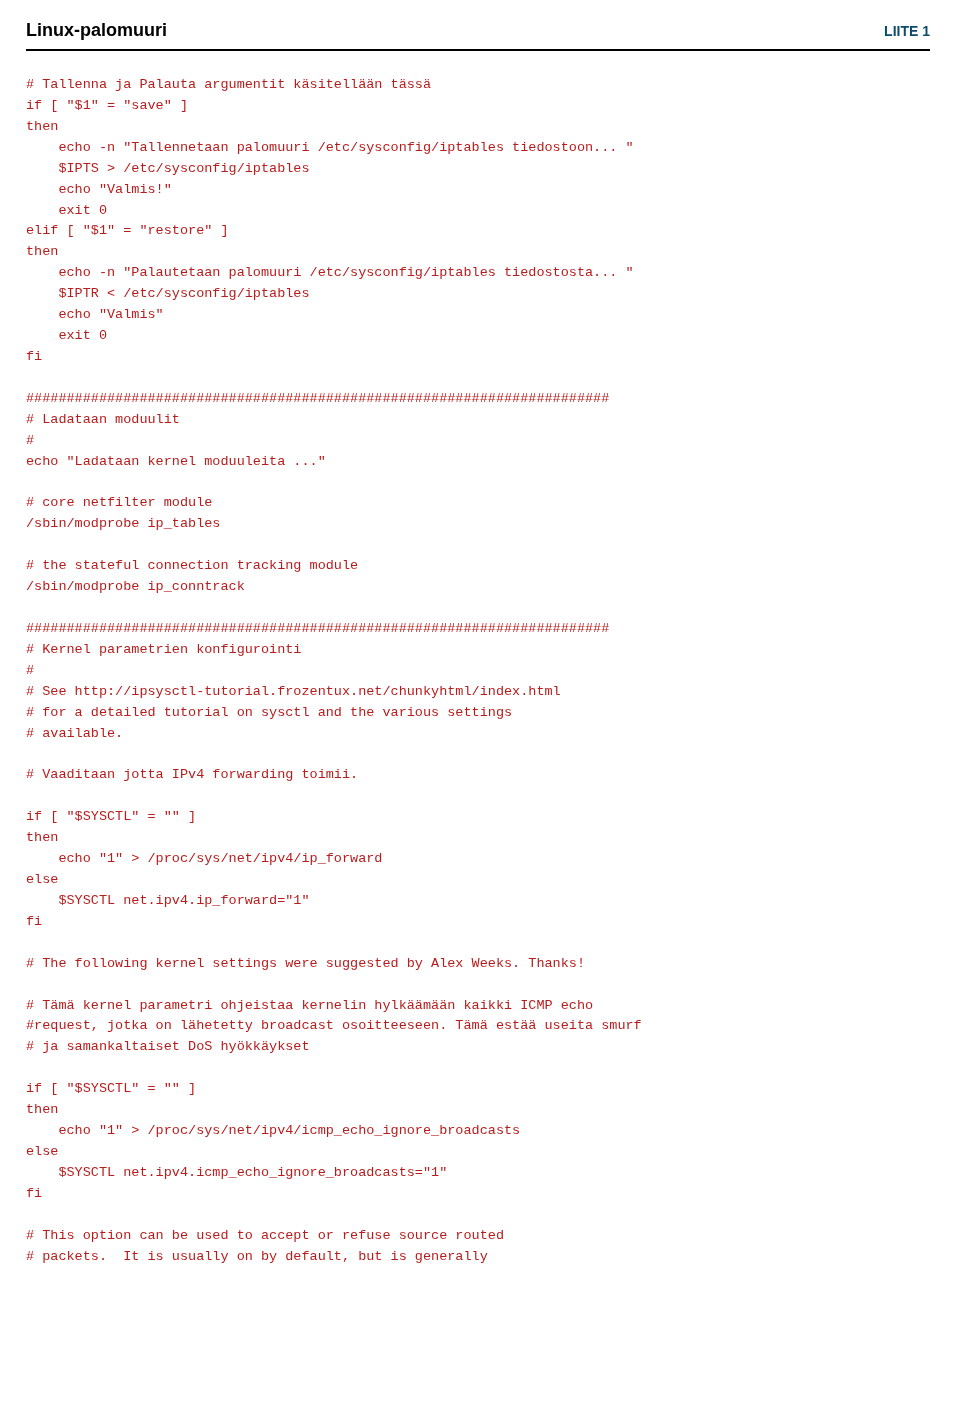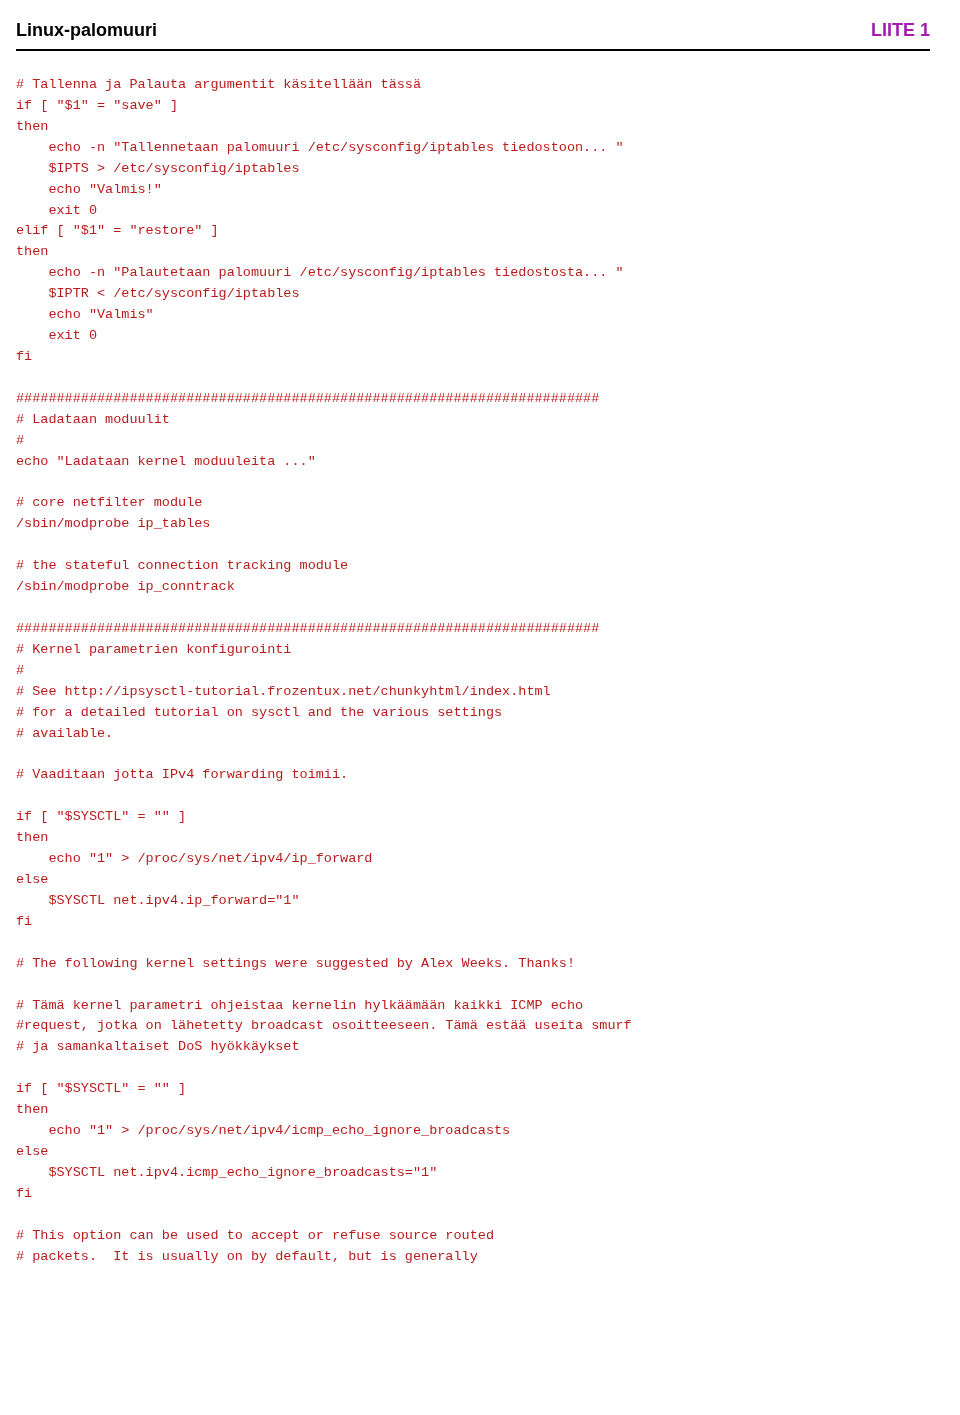--- a/index.html
+++ b/index.html
@@ -13,21 +13,21 @@
       font-family: 'Courier New', Courier, monospace;
       font-size: 14px;
       color: #000000;
       width: 960px;
       min-height: 1415px;
     }
 
     .page {
       width: 960px;
       min-height: 1415px;
-      padding: 20px 30px 20px 16px;
+      padding: 20px 30px 20px 26px;
       position: relative;
     }
 
     .header {
       display: flex;
       justify-content: space-between;
       align-items: center;
       padding-bottom: 8px;
       border-bottom: 2px solid #000000;
       margin-bottom: 24px;
@@ -35,23 +35,23 @@
 
     .header-left {
       font-family: Arial, sans-serif;
       font-size: 18px;
       font-weight: bold;
       color: #000000;
     }
 
     .header-right {
       font-family: Arial, sans-serif;
-      font-size: 18px;
+      font-size: 14px;
       font-weight: bold;
-      color: #a21caf;
+      color: #0c4a6e;
     }
 
     .code-block {
       white-space: pre;
       font-family: 'Courier New', Courier, monospace;
       font-size: 13.5px;
       line-height: 1.55;
       color: #b91c1c;
     }
   </style>

